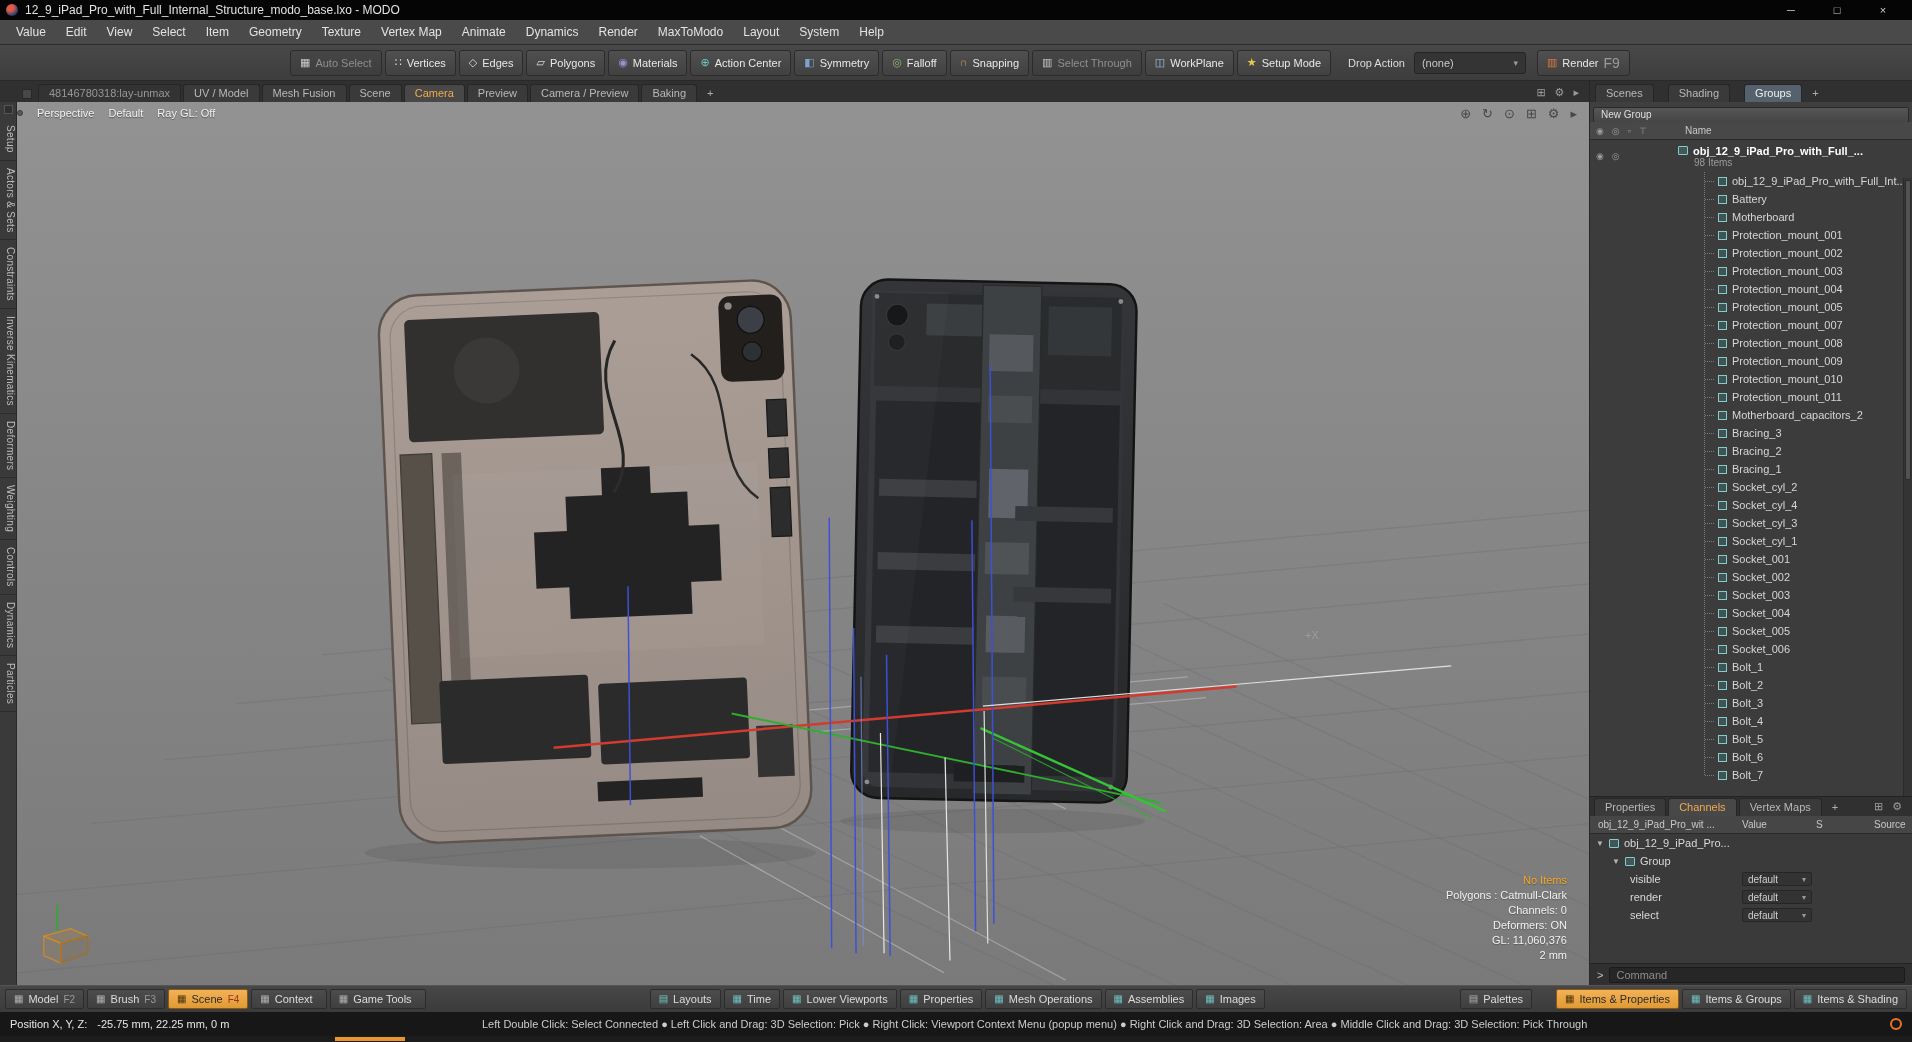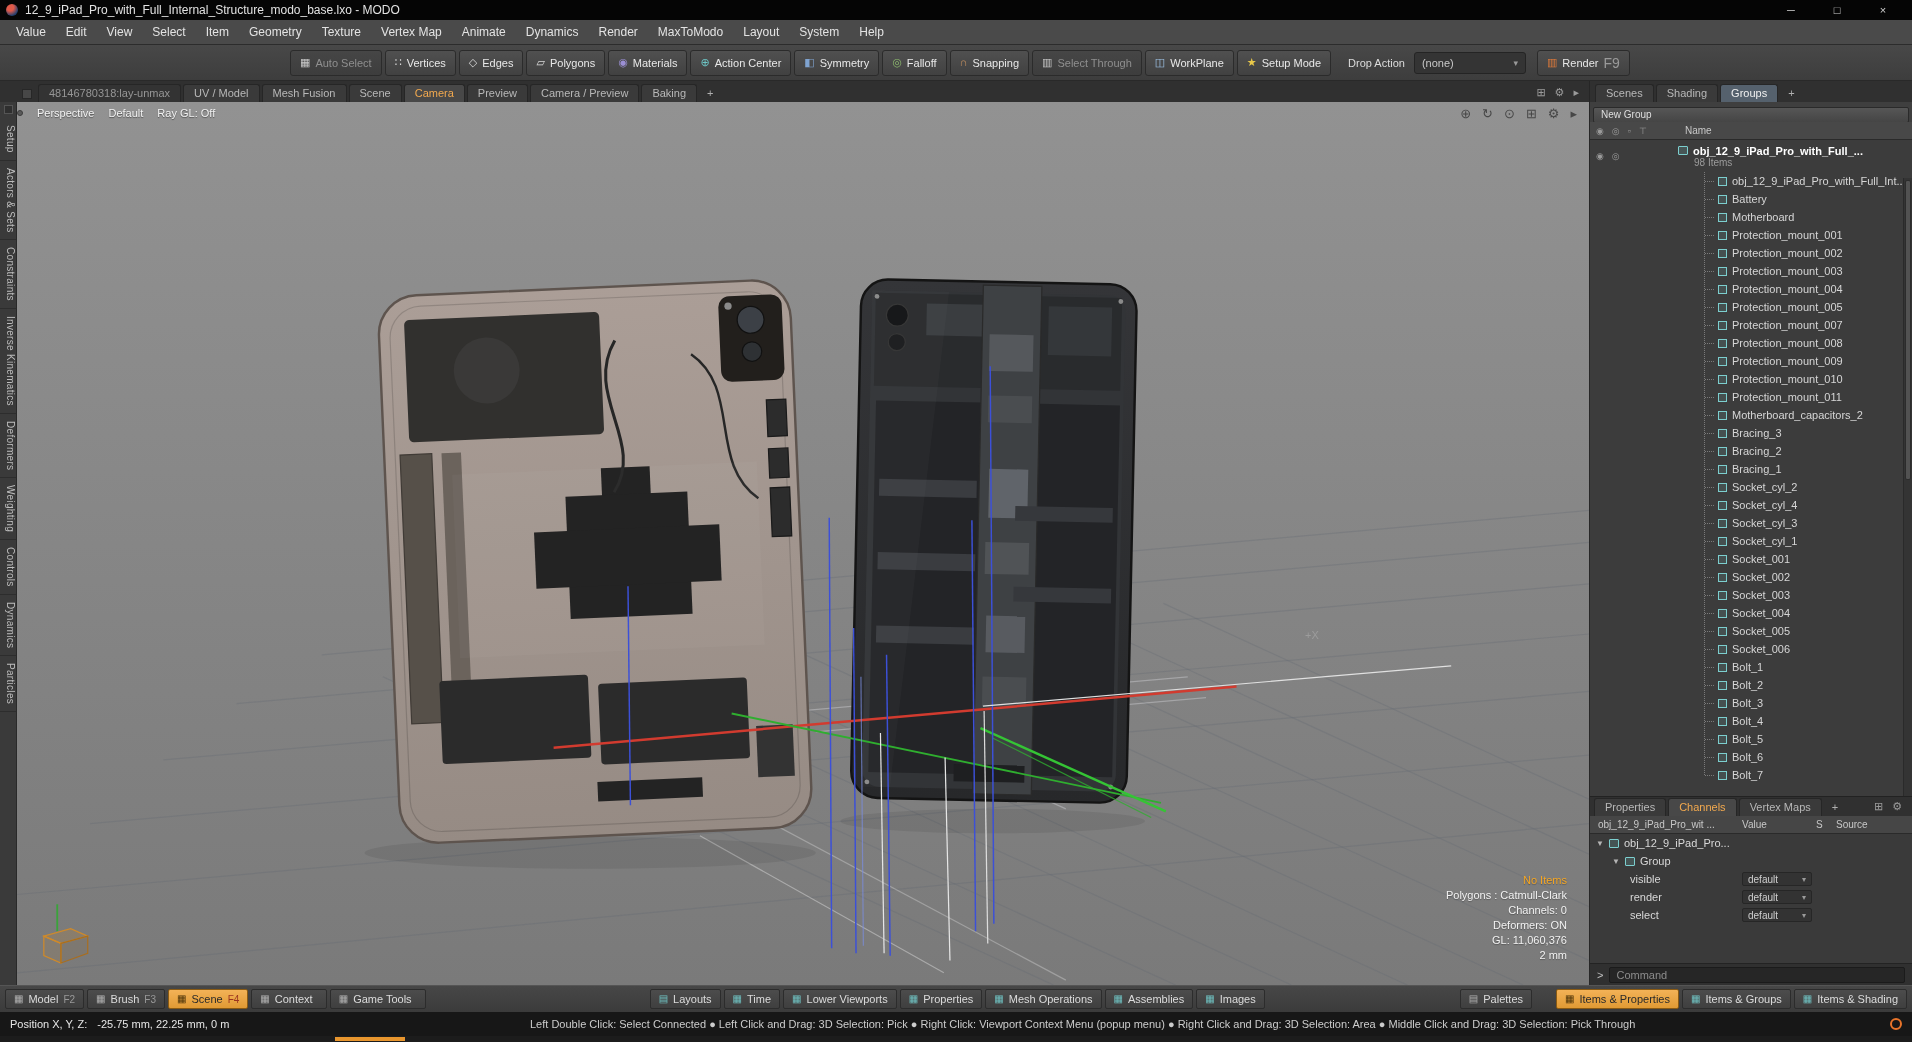--- a/index.html
+++ b/index.html
@@ -91,21 +91,21 @@
   .tick{width:9px;border-top:1px dotted #7a7a7a;margin-left:115px;margin-right:4px;flex:none;}
   .vscroll{position:absolute;right:0;top:38px;bottom:0;width:9px;background:#343434;border-left:1px solid #2a2a2a;}
   .vscroll-thumb{position:absolute;top:2px;left:1px;width:6px;height:300px;background:#525252;border:1px solid #2c2c2c;border-radius:2px;}
 
   .channels-panel{height:188px;display:flex;flex-direction:column;background:#3a3a3a;}
   .ch-tabs{height:19px;background:#303030;display:flex;align-items:flex-end;padding-left:4px;gap:2px;}
   .ch-cols{height:18px;background:#464646;border-bottom:1px solid #2a2a2a;display:flex;align-items:center;font-size:10px;color:#c8c8c8;}
   .col-name{width:152px;padding-left:8px;}
   .col-value{width:74px;}
   .col-s{width:20px;}
-  .col-source{flex:1;}
+  .col-source{flex:1;margin-left:38px;}
   .ch-row{height:18px;display:flex;align-items:center;font-size:11px;color:#d8d8d8;}
   .ch-cell-name{width:152px;display:flex;align-items:center;gap:5px;}
   .tri{font-size:8px;color:#b5b5b5;}
   .indent1{padding-left:6px;}
   .indent2{padding-left:22px;}
   .indent3{padding-left:40px;}
   .value-combo{width:70px;height:14px;background:#333;border:1px solid #262626;border-radius:2px;
     display:flex;align-items:center;justify-content:space-between;padding:0 5px;color:#cfcfcf;font-size:10px;}
   .value-combo::after{content:"▾";color:#9a9a9a;font-size:8px;}
   .ch-filler{flex:1;}
@@ -126,21 +126,21 @@
   .bb-btn.active{background:linear-gradient(#f3b257,#e09a34);border-color:#8a5a12;color:#2a2a2a;}
   .bb-btn.active .bb-icon{color:#4a3208;}
   .bb-btn.active .bb-key{color:#9a3420;}
   .bb-group{display:flex;gap:3px;align-items:center;}
   .bb-sp1{width:218px;}
   .bb-spf{flex:1;}
   .bb-sp2{width:18px;}
 
   
   .statusbar{height:24px;background:#171717;display:flex;align-items:center;padding:0 10px;font-size:11px;color:#e6e6e6;}
-  .pos{width:520px;display:flex;gap:10px;white-space:nowrap;}
+  .pos{width:472px;display:flex;gap:10px;white-space:nowrap;}
   .hints{flex:1;color:#cccccc;white-space:nowrap;overflow:hidden;}
   .status-ring{width:12px;height:12px;border:2px solid #e8742a;border-radius:50%;margin-left:14px;flex:none;}
   .bottom-strip{height:6px;background:#1c1c1c;position:relative;}
   .orange-seg{position:absolute;left:335px;top:1px;width:70px;height:4px;background:#e8962e;}
 </style>
 </head>
 <body>
 
 <div class="titlebar">
   <span class="app-icon"></span>
@@ -262,21 +262,21 @@
       </span>
     <span class="tab-add">+</span>
     <span class="strip-icons">
 
     <span>⊞</span>
         <span>⚙</span>
         <span>▸</span>
       </span>
   </div>
   <div class="right-tabs">
-    <span style="display:flex;gap:2px;align-items:flex-end;">
+    <span style="display:flex;gap:14px;align-items:flex-end;">
 
     <span class="tab">Scenes</span>
         <span class="tab">Shading</span>
         <span class="tab active">Groups</span>
       </span>
     <span class="tab-add">+</span>
   </div>
 </div>
 
 <div class="main">

